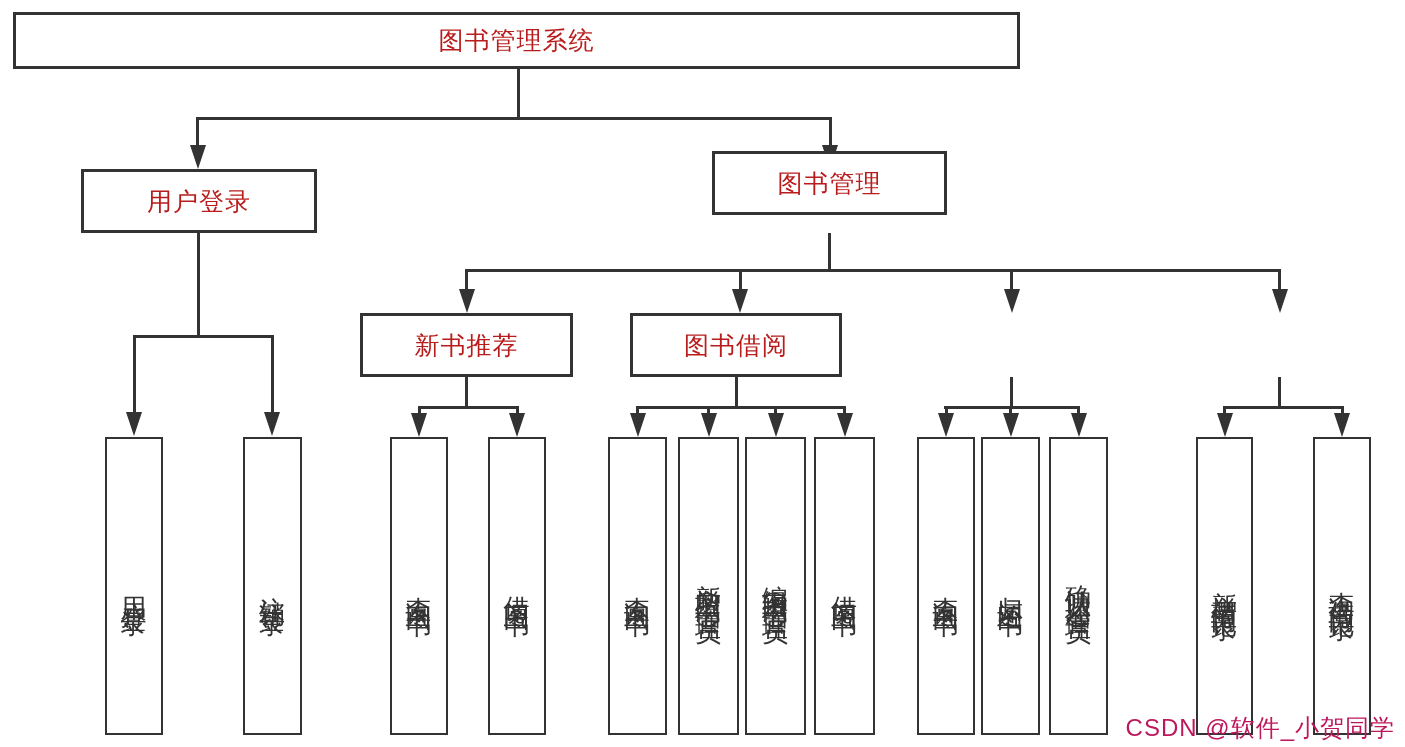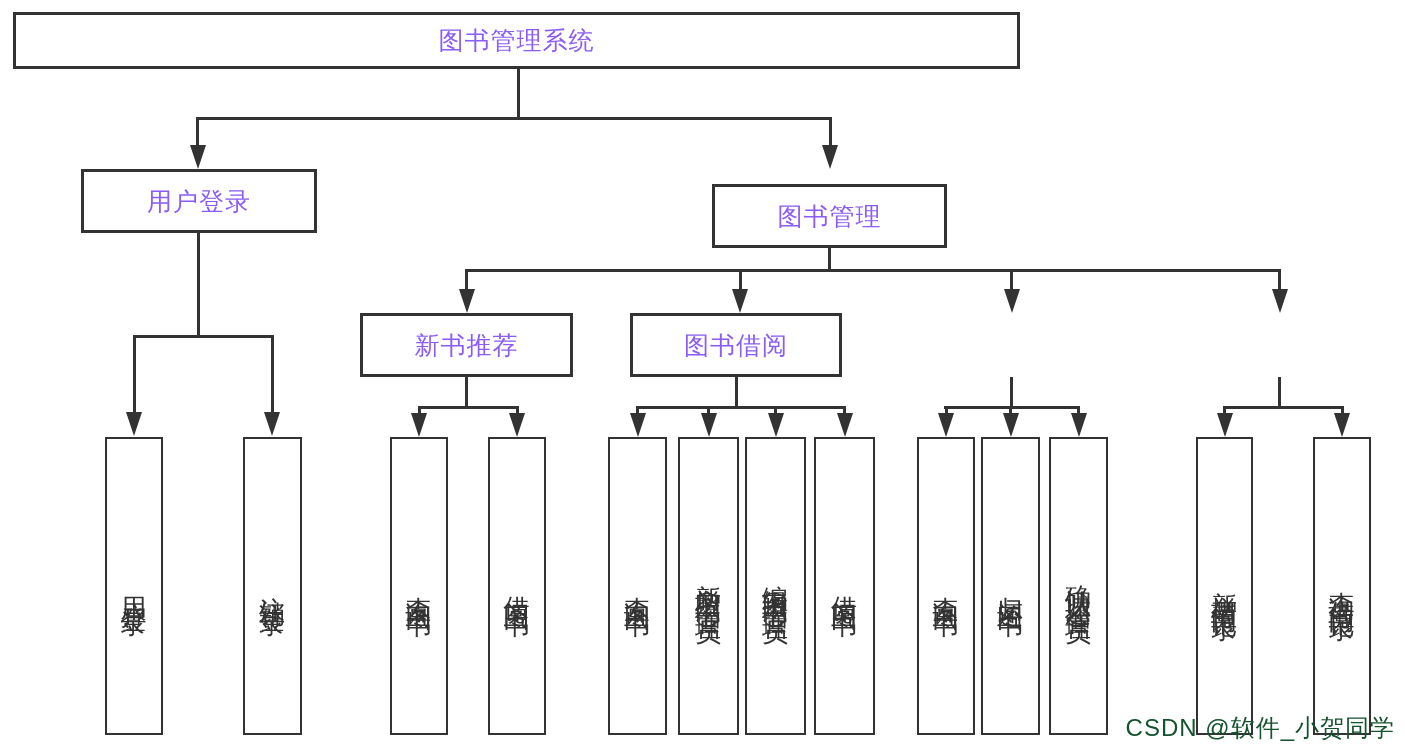--- a/index.html
+++ b/index.html
@@ -16,21 +16,21 @@
   
   .node {
     position: absolute;
     background: #ffffff;
     border: 3px solid #333333;
     display: flex;
     align-items: center;
     justify-content: center;
     font-size: 25px;
     letter-spacing: 1px;
-    color: #8b5cf6;
+    color: #b91c1c;
     z-index: 2;
   }
   .leaf {
     position: absolute;
     top: 437px;
     height: 298px;
     background: #ffffff;
     border: 2px solid #333333;
     display: flex;
     align-items: center;
@@ -54,21 +54,21 @@
     border-left: 8px solid transparent;
     border-right: 8px solid transparent;
     border-top: 24px solid #333333;
   }
   
   #watermark {
     position: absolute;
     top: 712px;
     right: 10px;
     font-size: 24px;
-    color: #14532d;
+    color: #be185d;
     letter-spacing: 1px;
     z-index: 5;
     white-space: nowrap;
   }
 </style>
 </head>
 <body>
 
 <div id="canvas">
 
@@ -79,21 +79,21 @@
   <div class="v" style="left:517px; top:69px; height:51px"></div>
   <div class="h" style="left:196px; top:117px; width:636px"></div>
   <div class="v" style="left:196px; top:117px; height:32px"></div>
   <div class="a" style="left:190px; top:145px"></div>
   <div class="v" style="left:829px; top:117px; height:32px"></div>
   <div class="a" style="left:822px; top:145px"></div>
 
   <div class="node" style="left:81px; top:169px; width:236px; height:64px">
     <span>用户登录</span>
   </div>
-  <div class="node" style="left:712px; top:184px; width:235px; height:64px">
+  <div class="node" style="left:712px; top:151px; width:235px; height:64px">
     <span>图书管理</span>
   </div>
 
   <div class="v" style="left:197px; top:233px; height:105px"></div>
   <div class="h" style="left:133px; top:335px; width:141px"></div>
   <div class="v" style="left:133px; top:335px; height:78px"></div>
   <div class="a" style="left:126px; top:412px"></div>
   <div class="v" style="left:271px; top:335px; height:78px"></div>
   <div class="a" style="left:264px; top:412px"></div>
 

